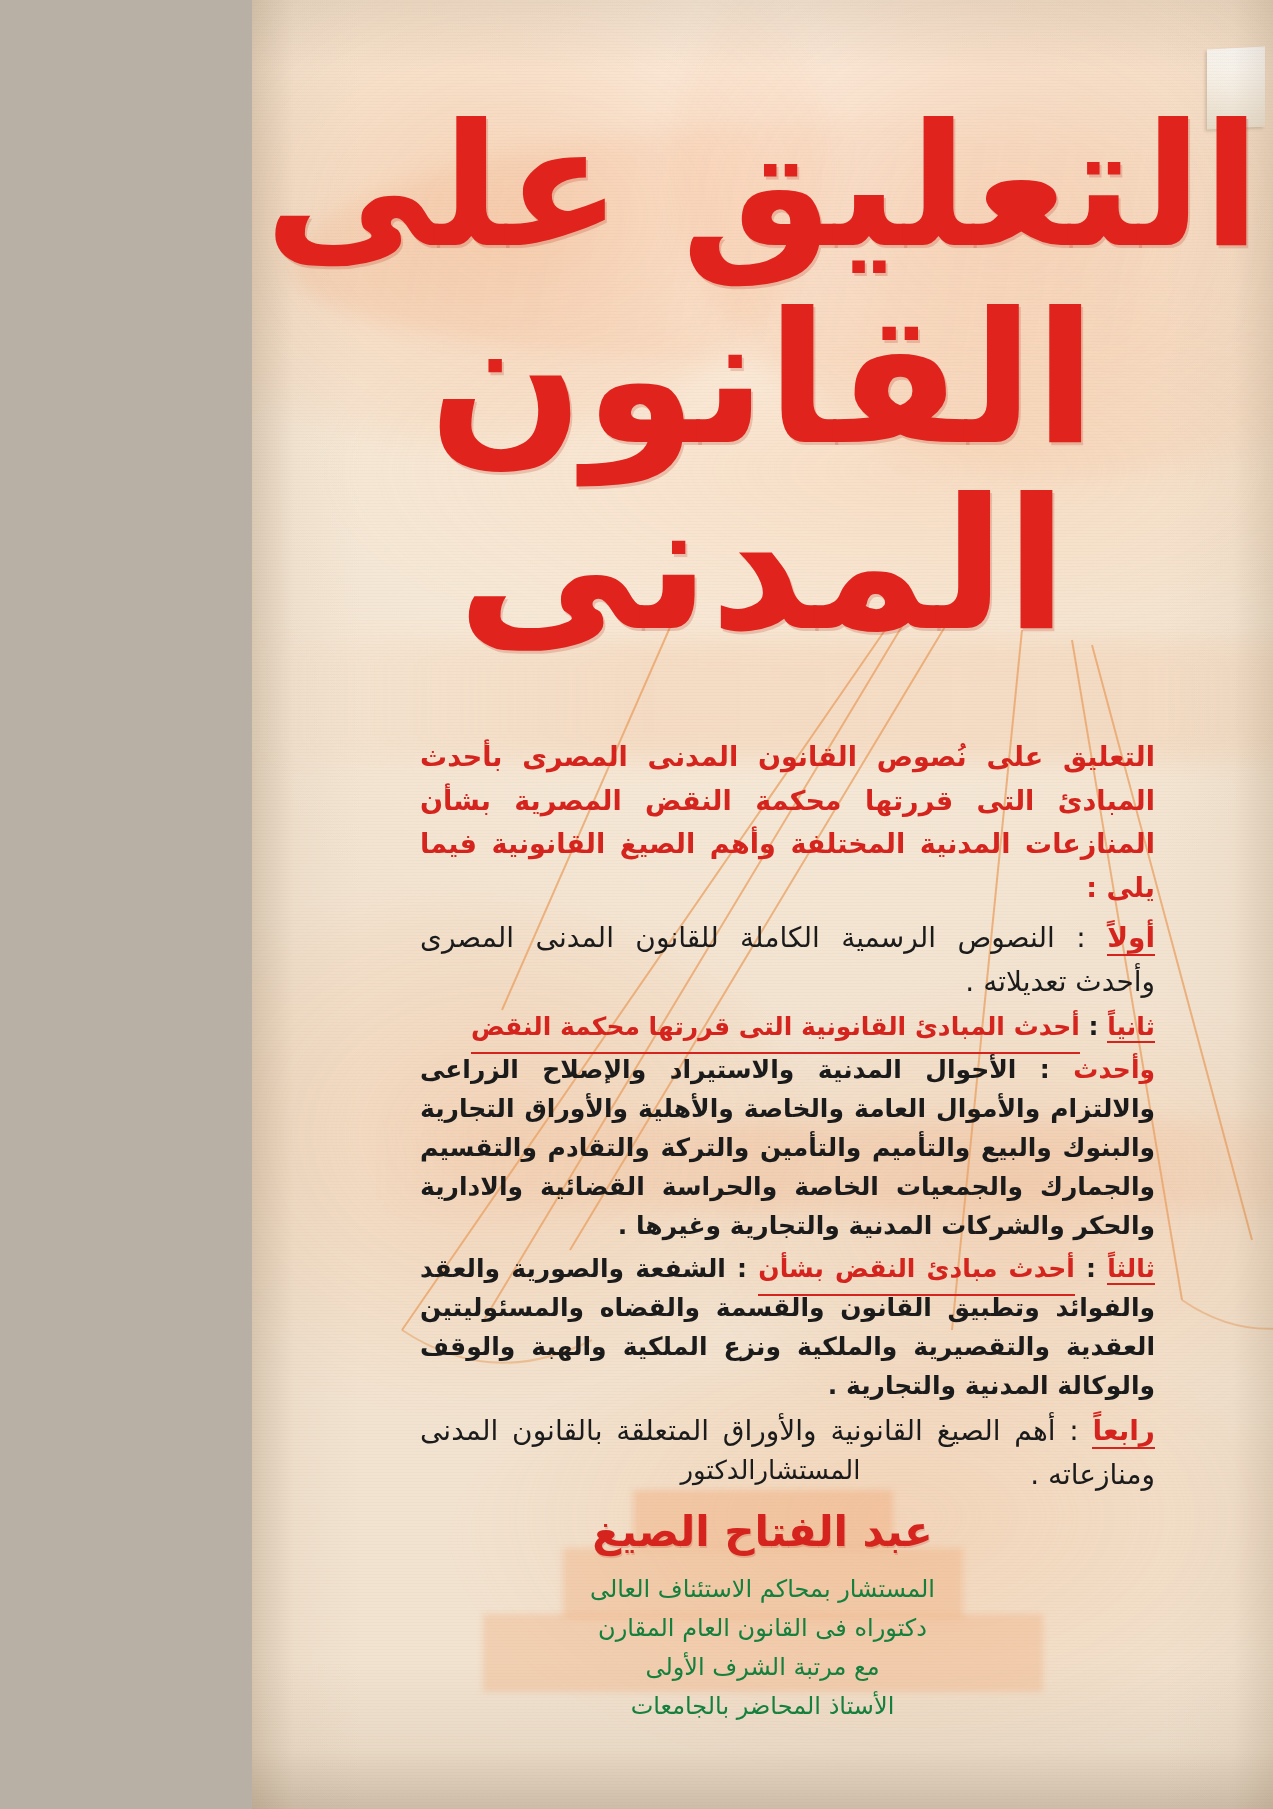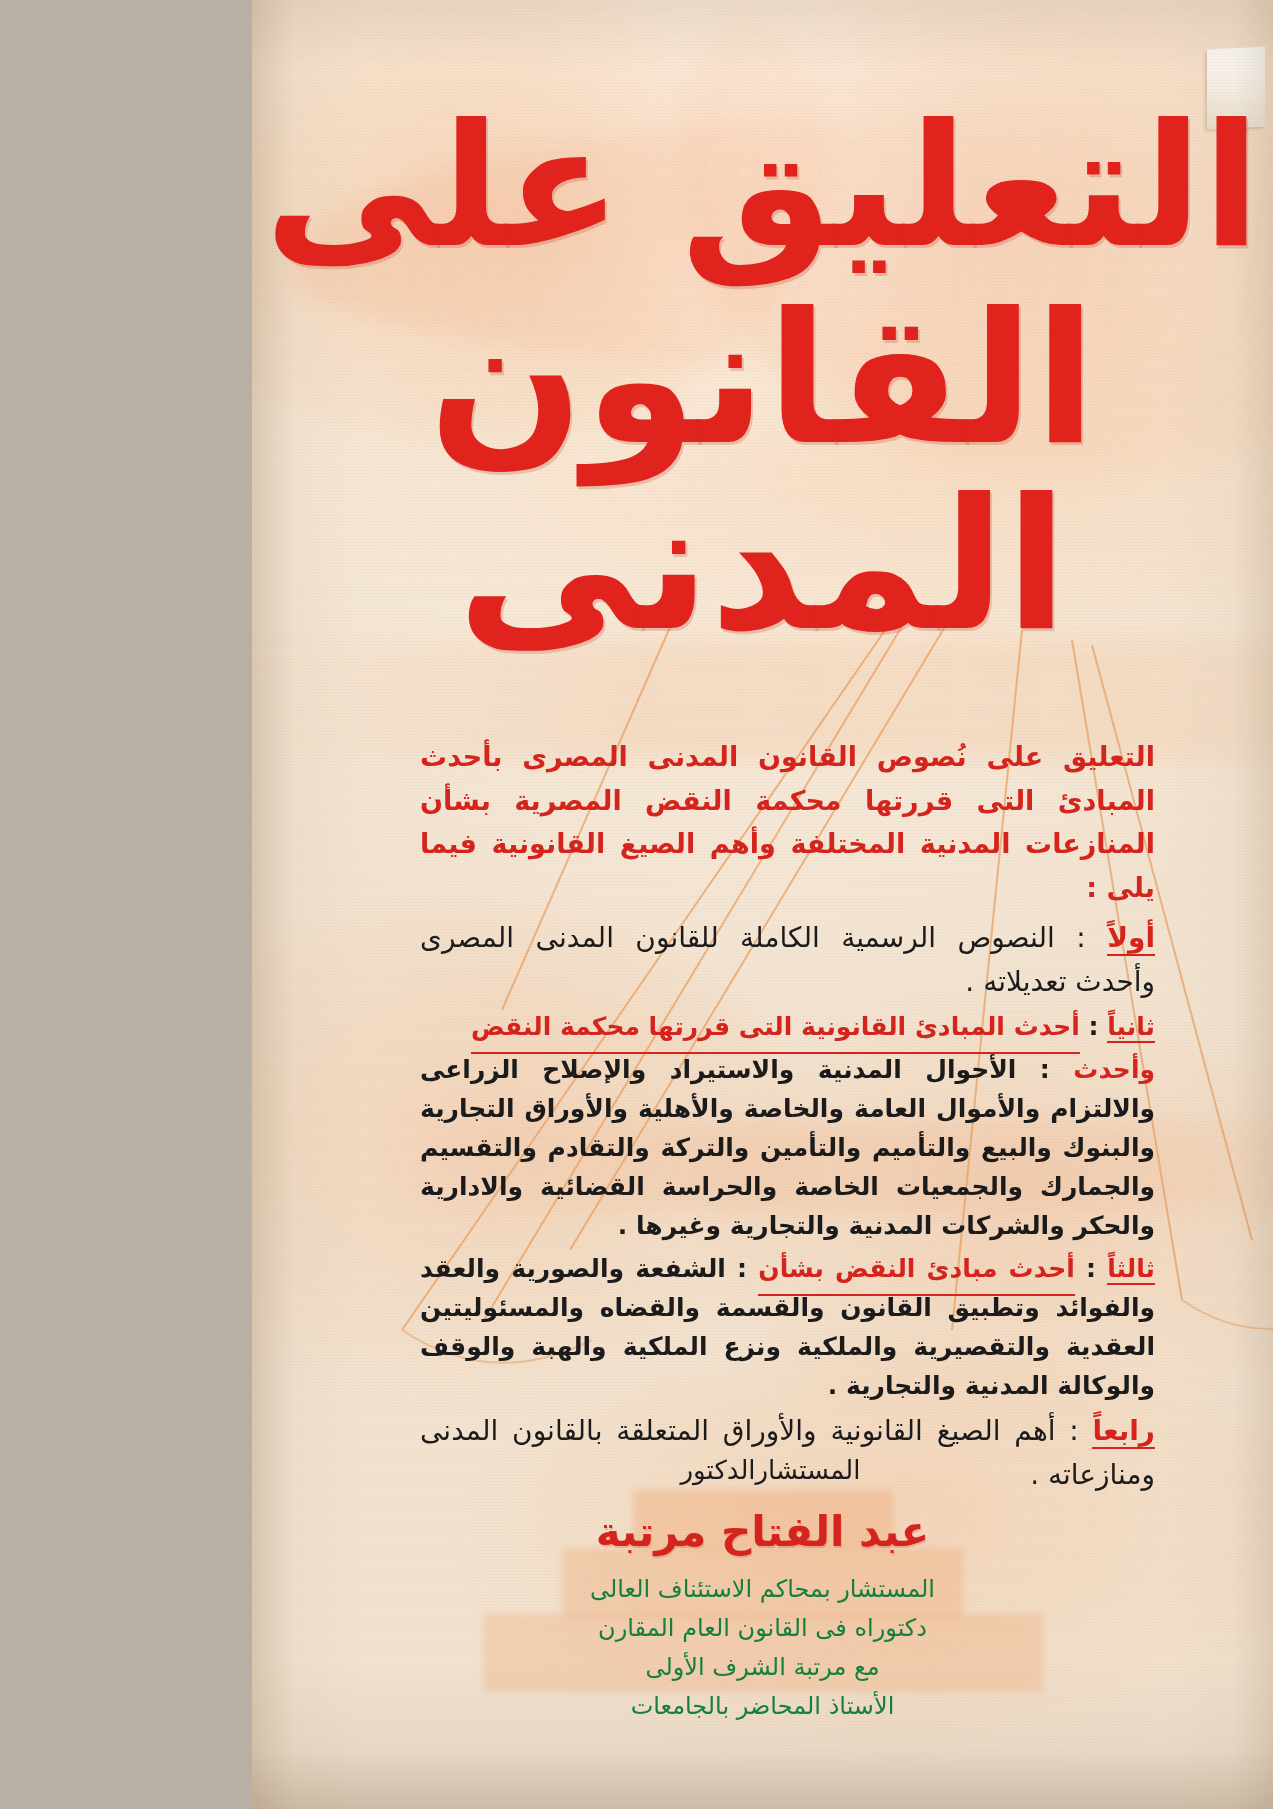--- a/index.html
+++ b/index.html
@@ -291,21 +291,21 @@
     <div class="para thin">
       <span class="ordinal">رابعاً</span>
       <span>:</span>
       <span>أهم الصيغ القانونية والأوراق المتعلقة بالقانون المدنى ومنازعاته .</span>
     </div>
 
   </div>
 
   <div class="author-block">
     <div class="author-role">المستشارالدكتور</div>
-    <div class="author-name">عبد الفتاح مرتبة</div>
+    <div class="author-name">عبد الفتاح الصيغ</div>
     <div class="author-detail">المستشار بمحاكم الاستئناف العالى</div>
     <div class="author-detail">دكتوراه فى القانون العام المقارن</div>
     <div class="author-detail">مع مرتبة الشرف الأولى</div>
     <div class="author-detail">الأستاذ المحاضر بالجامعات</div>
   </div>
 
   <div class="corner-fold"></div>
   <div class="edge-shade"></div>
   <div class="noise"></div>
 

